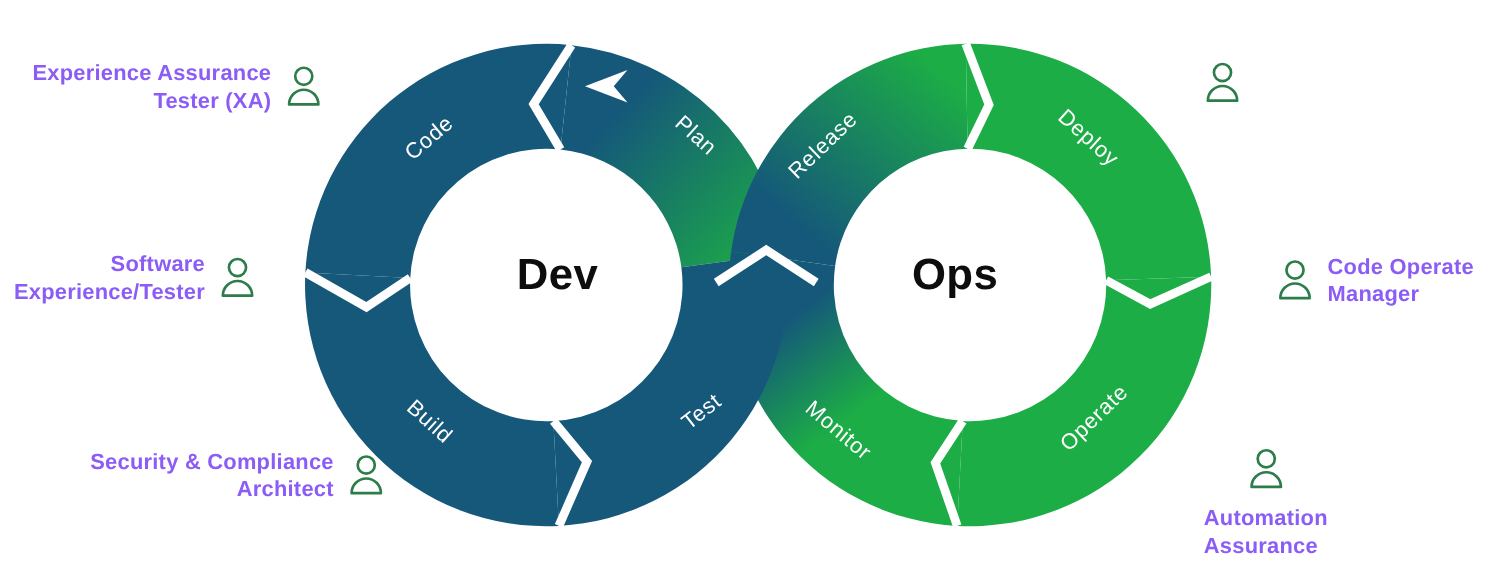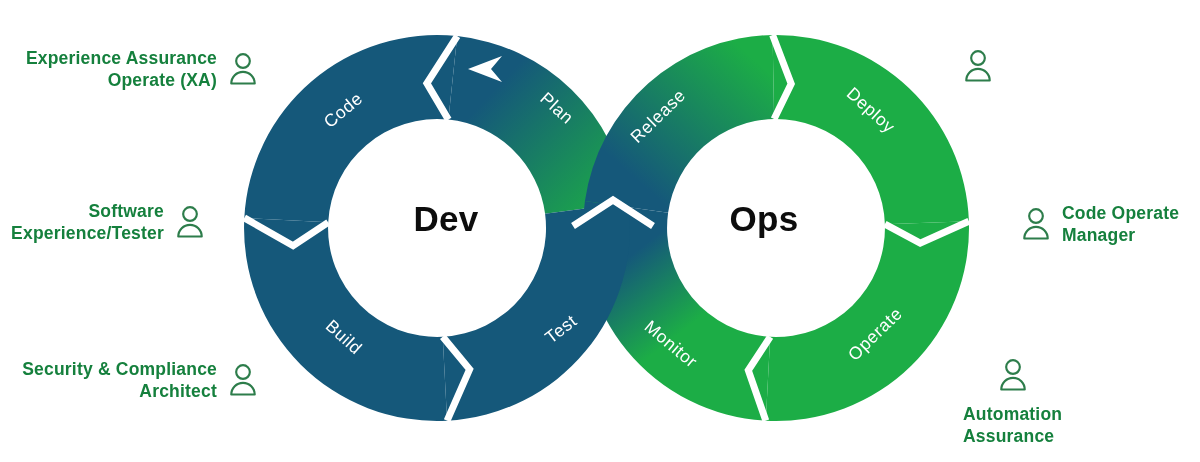--- a/index.html
+++ b/index.html
@@ -11,21 +11,21 @@
   .seg-label {
     fill:#ffffff; font-size:17.5px; font-weight:500; letter-spacing:.6px;
     font-family:"Liberation Sans", sans-serif;
   }
   .ring-label {
     fill:#0d0d0d; font-size:35px; font-weight:700; letter-spacing:.3px;
     font-family:"Liberation Sans", sans-serif;
   }
   .role { position:absolute; display:flex; align-items:center; gap:11px; }
   .role .txt {
-    font-size:17.5px; font-weight:600; color:#15803d; line-height:1.26;
+    font-size:17.5px; font-weight:600; color:#8b5cf6; line-height:1.26;
     letter-spacing:.2px; white-space:nowrap;
   }
   .role.left-side .txt { text-align:right; }
   .role .txt span { display:block; }
   .person { flex:0 0 auto; display:block; }
 </style>
 </head>
 <body>
 
 <div id="canvas">
@@ -81,40 +81,40 @@
     <text class="seg-label" x="875" y="340" text-anchor="middle" transform="rotate(-44 875 334)">Operate</text>
     <text class="seg-label" x="671" y="350" text-anchor="middle" transform="rotate(40 671 344)">Monitor</text>
 
     <text class="ring-label" x="446" y="231" text-anchor="middle">Dev</text>
     <text class="ring-label" x="764" y="231" text-anchor="middle">Ops</text>
   </svg>
 
   <div class="role left-side" style="top:47px; right:942px;">
     <div class="txt">
       <span>Experience Assurance</span>
-        <span>Operate (XA)</span>
+        <span>Tester (XA)</span>
     </div>
     <svg class="person" width="30" height="34" viewBox="0 0 32 36">
       <circle cx="16" cy="9.5" r="7.3" fill="none" stroke="#2D7D4B" stroke-width="2.3"></circle>
       <path d="M3.5 33.5 A12.5 12.5 0 0 1 28.5 33.5 Z" fill="none" stroke="#2D7D4B" stroke-width="2.3" stroke-linejoin="round"></path>
     </svg>
   </div>
 
   <div class="role left-side" style="top:200px; right:995px;margin-left:33px;">
     <div class="txt">
       <span>Software</span>
         <span>Experience/Tester</span>
     </div>
     <svg class="person" width="30" height="34" viewBox="0 0 32 36">
       <circle cx="16" cy="9.5" r="7.3" fill="none" stroke="#2D7D4B" stroke-width="2.3"></circle>
       <path d="M3.5 33.5 A12.5 12.5 0 0 1 28.5 33.5 Z" fill="none" stroke="#2D7D4B" stroke-width="2.3" stroke-linejoin="round"></path>
     </svg>
   </div>
 
-  <div class="role left-side" style="top:358px; right:942px;">
+  <div class="role left-side" style="top:358px; right:892px;">
     <div class="txt">
       <span>Security &amp; Compliance</span>
         <span>Architect</span>
     </div>
     <svg class="person" width="30" height="34" viewBox="0 0 32 36">
       <circle cx="16" cy="9.5" r="7.3" fill="none" stroke="#2D7D4B" stroke-width="2.3"></circle>
       <path d="M3.5 33.5 A12.5 12.5 0 0 1 28.5 33.5 Z" fill="none" stroke="#2D7D4B" stroke-width="2.3" stroke-linejoin="round"></path>
     </svg>
   </div>
 

